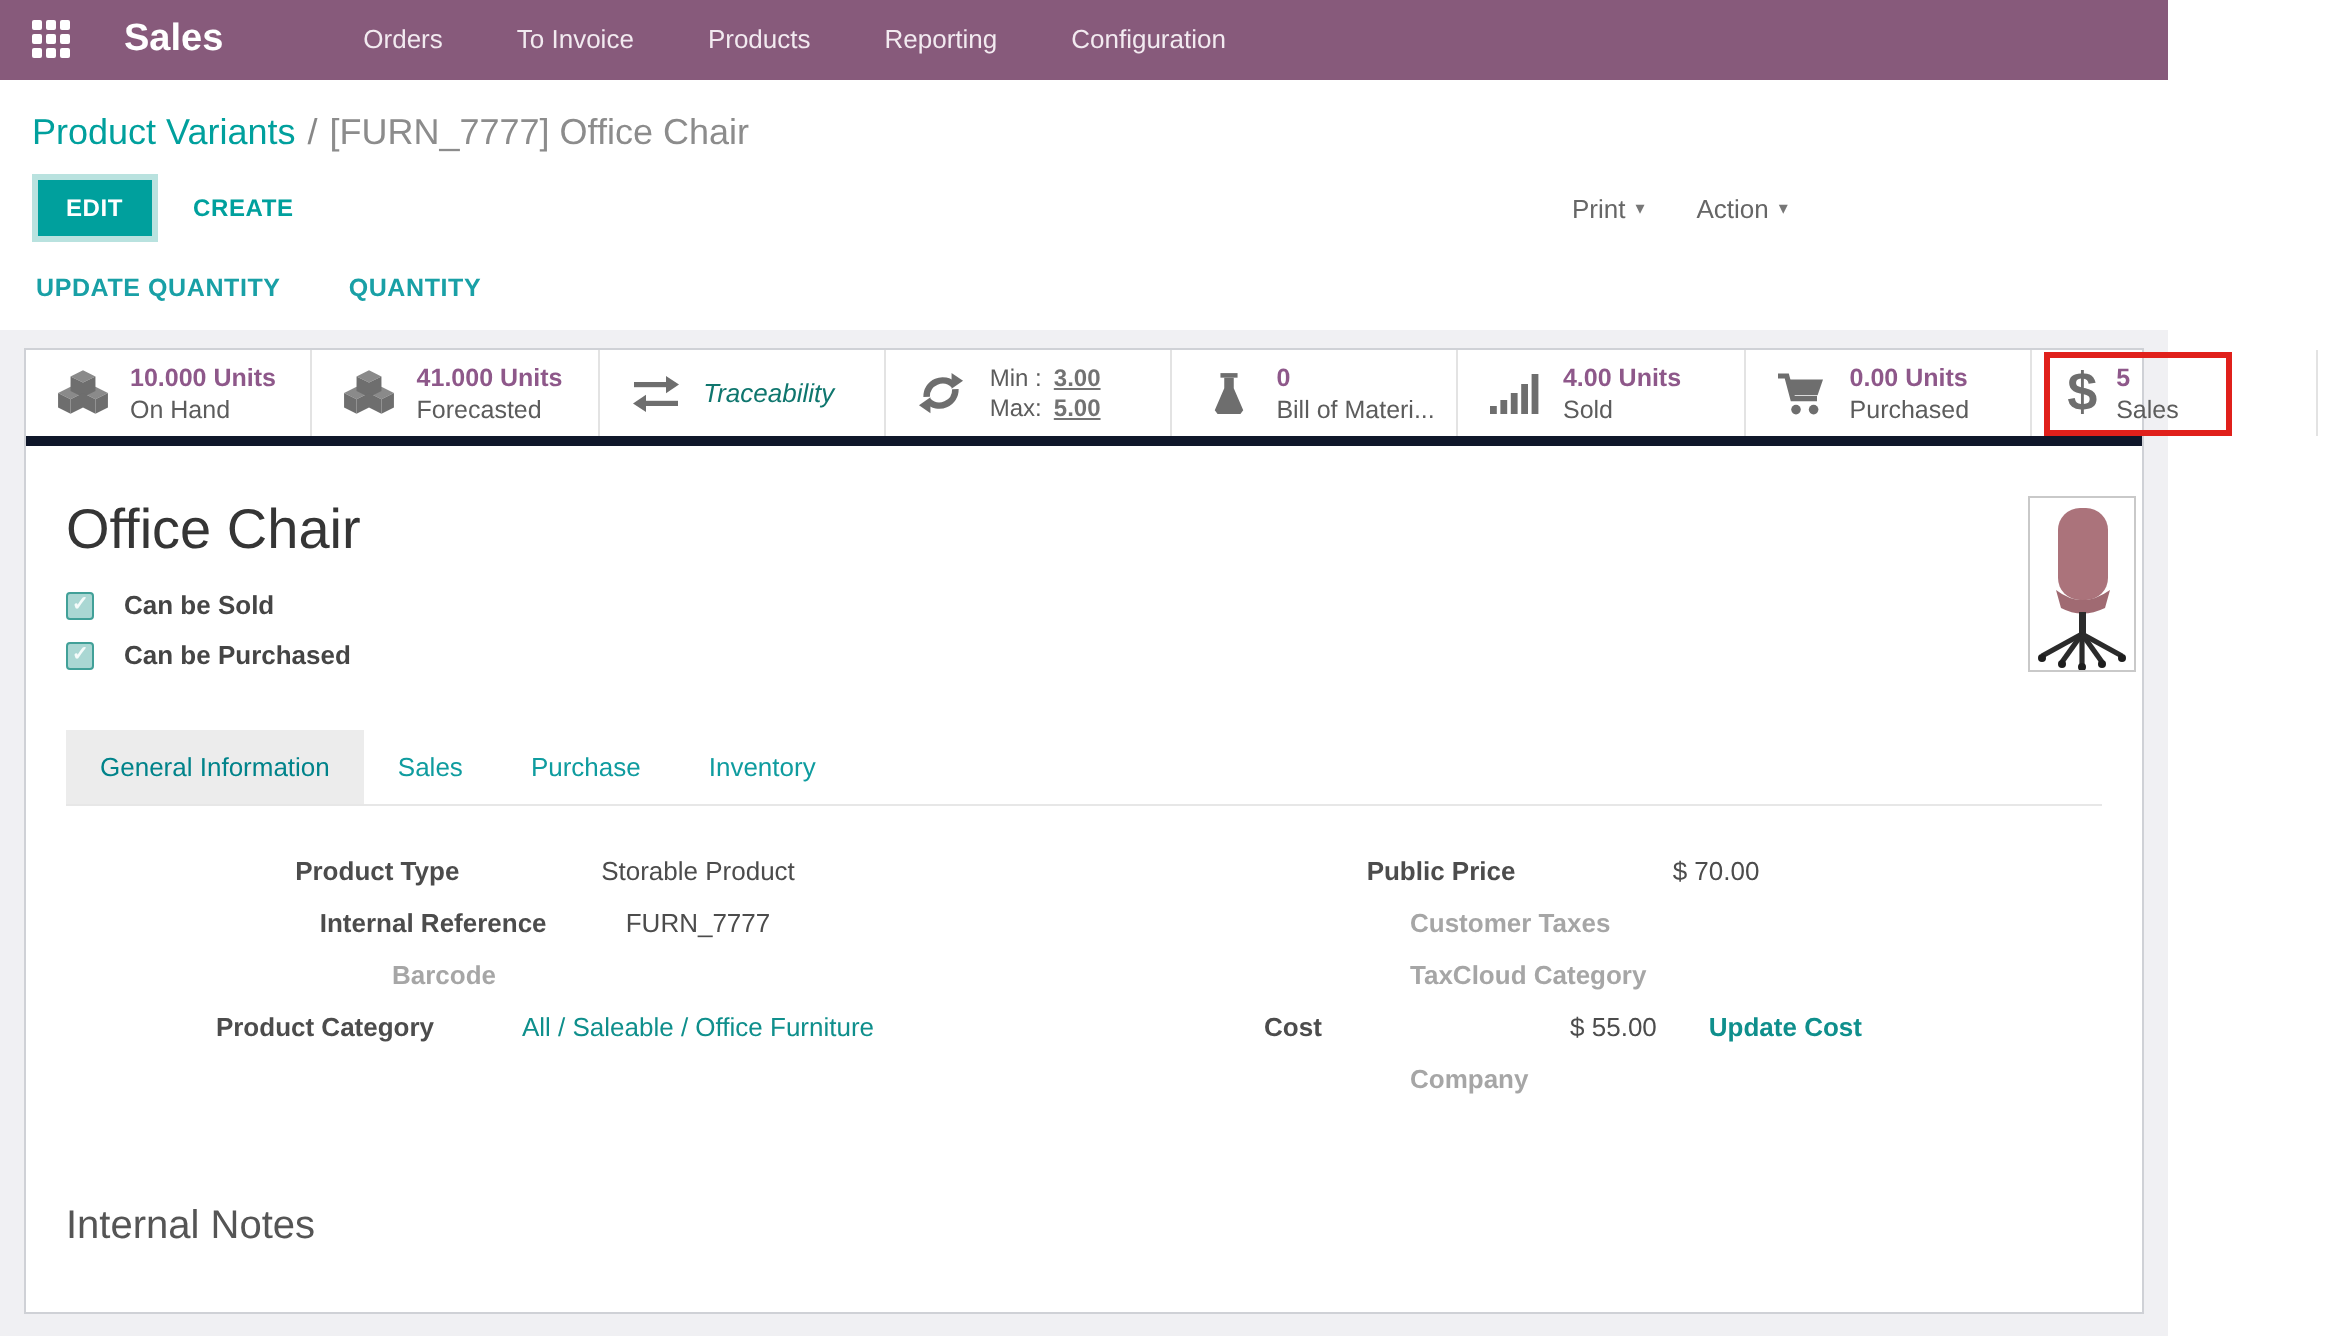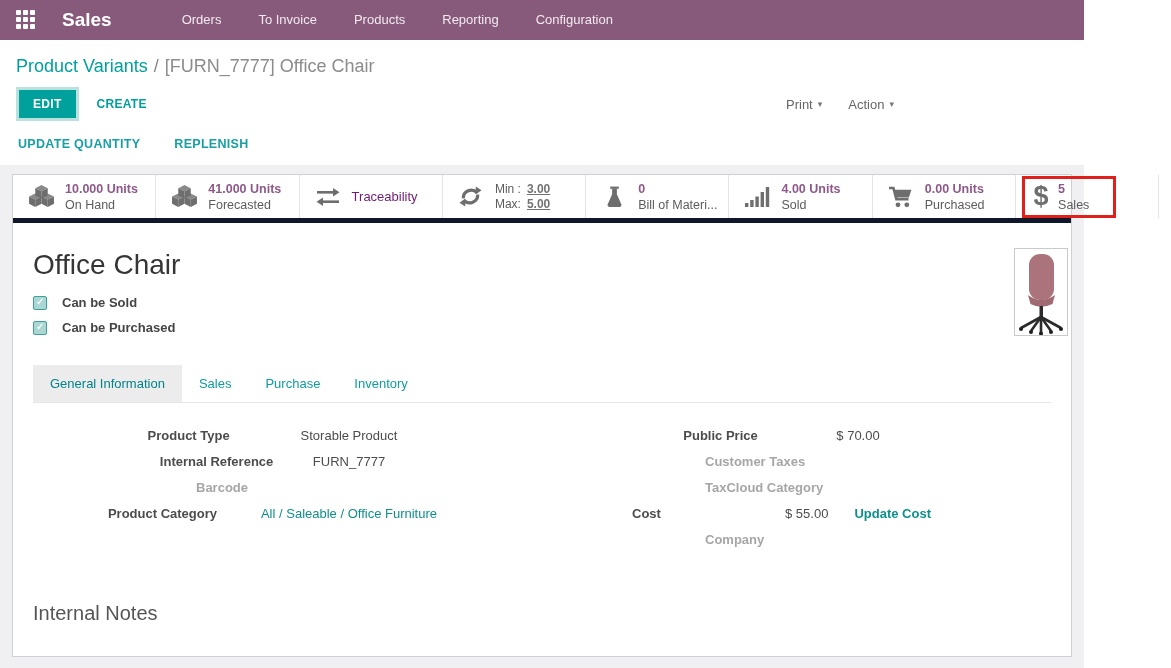--- a/index.html
+++ b/index.html
@@ -36,21 +36,21 @@
   .sheet { background:#fff; border:1px solid #cfd1d6; height:483px; position:relative; }
 
   
   .stat-row { display:flex; height:48px; border-bottom:5px solid #0f172a; }
   .stat-btn { flex:0 0 143.3px; display:flex; align-items:center; gap:9px; padding:5px 6px 5px 13px; border-right:1px solid #e3e3e3; cursor:pointer; overflow:hidden; }
   .stat-btn:last-child { padding-left:6px; }
   .stat-icon { width:30px; flex:0 0 30px; display:flex; justify-content:center; align-items:center; color:#6e6e6e; }
   .stat-text { min-width:0; }
   .stat-value { font-size:12.5px; font-weight:bold; color:#8E588A; line-height:16px; white-space:nowrap; }
   .stat-label { font-size:12.5px; color:#5c5c5c; line-height:16px; white-space:nowrap; overflow:hidden; text-overflow:ellipsis; }
-  .stat-single { font-size:13px; color:#701a75; }
+  .stat-single { font-size:13px; color:#0f766e;font-style:italic; }
   .mm-row { font-size:12px; line-height:15px; display:flex; gap:6px; }
   .mm-k { color:#5c5c5c; }
   .mm-v { color:#737373; font-weight:bold;text-decoration:underline; }
   .dollar-glyph { font-size:27px; font-weight:bold; color:#6e6e6e; line-height:27px; }
   .hl-box { display:flex; align-items:center; gap:10px; border:3px solid #E0201B; padding:2px 24px 2px 9px; }
 
   
   .form-body { padding:0 20px; position:relative; }
   .product-title { font-size:28px; color:#353535; margin-top:26px; font-weight:400; }
   .cb-row { display:flex; align-items:center; margin-top:13px; gap:15px; height:17px; }
@@ -118,21 +118,21 @@
             <span class="caret"></span>
           </span>
         <span class="dd">
             <span>Action</span>
             <span class="caret"></span>
           </span>
       </div>
     </div>
     <div class="cp-actions2">
       <button class="link-btn">UPDATE QUANTITY</button>
-      <button class="link-btn">REPLENISH</button>
+      <button class="link-btn">QUANTITY</button>
     </div>
   </div>
 
   <div class="content">
     <div class="sheet">
 
       <div class="stat-row">
 
         <div class="stat-btn">
           <span class="stat-icon">

